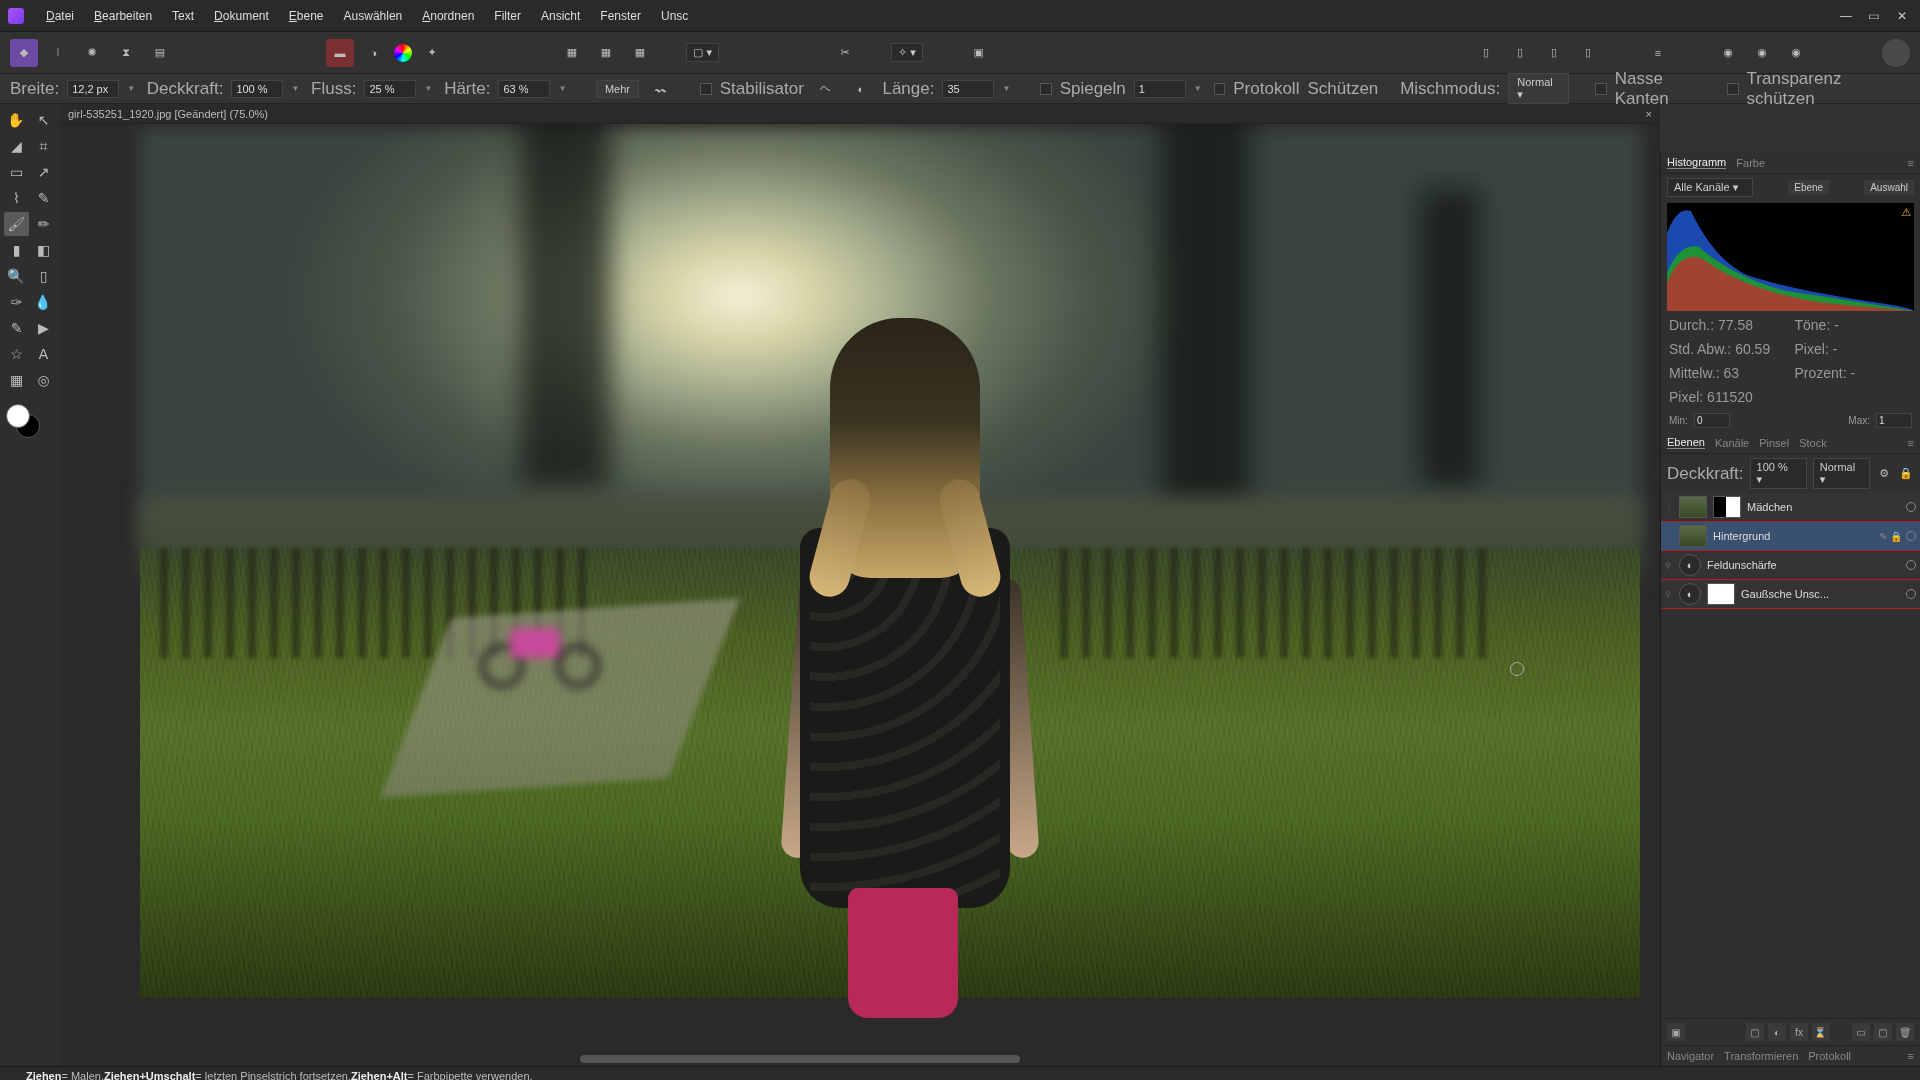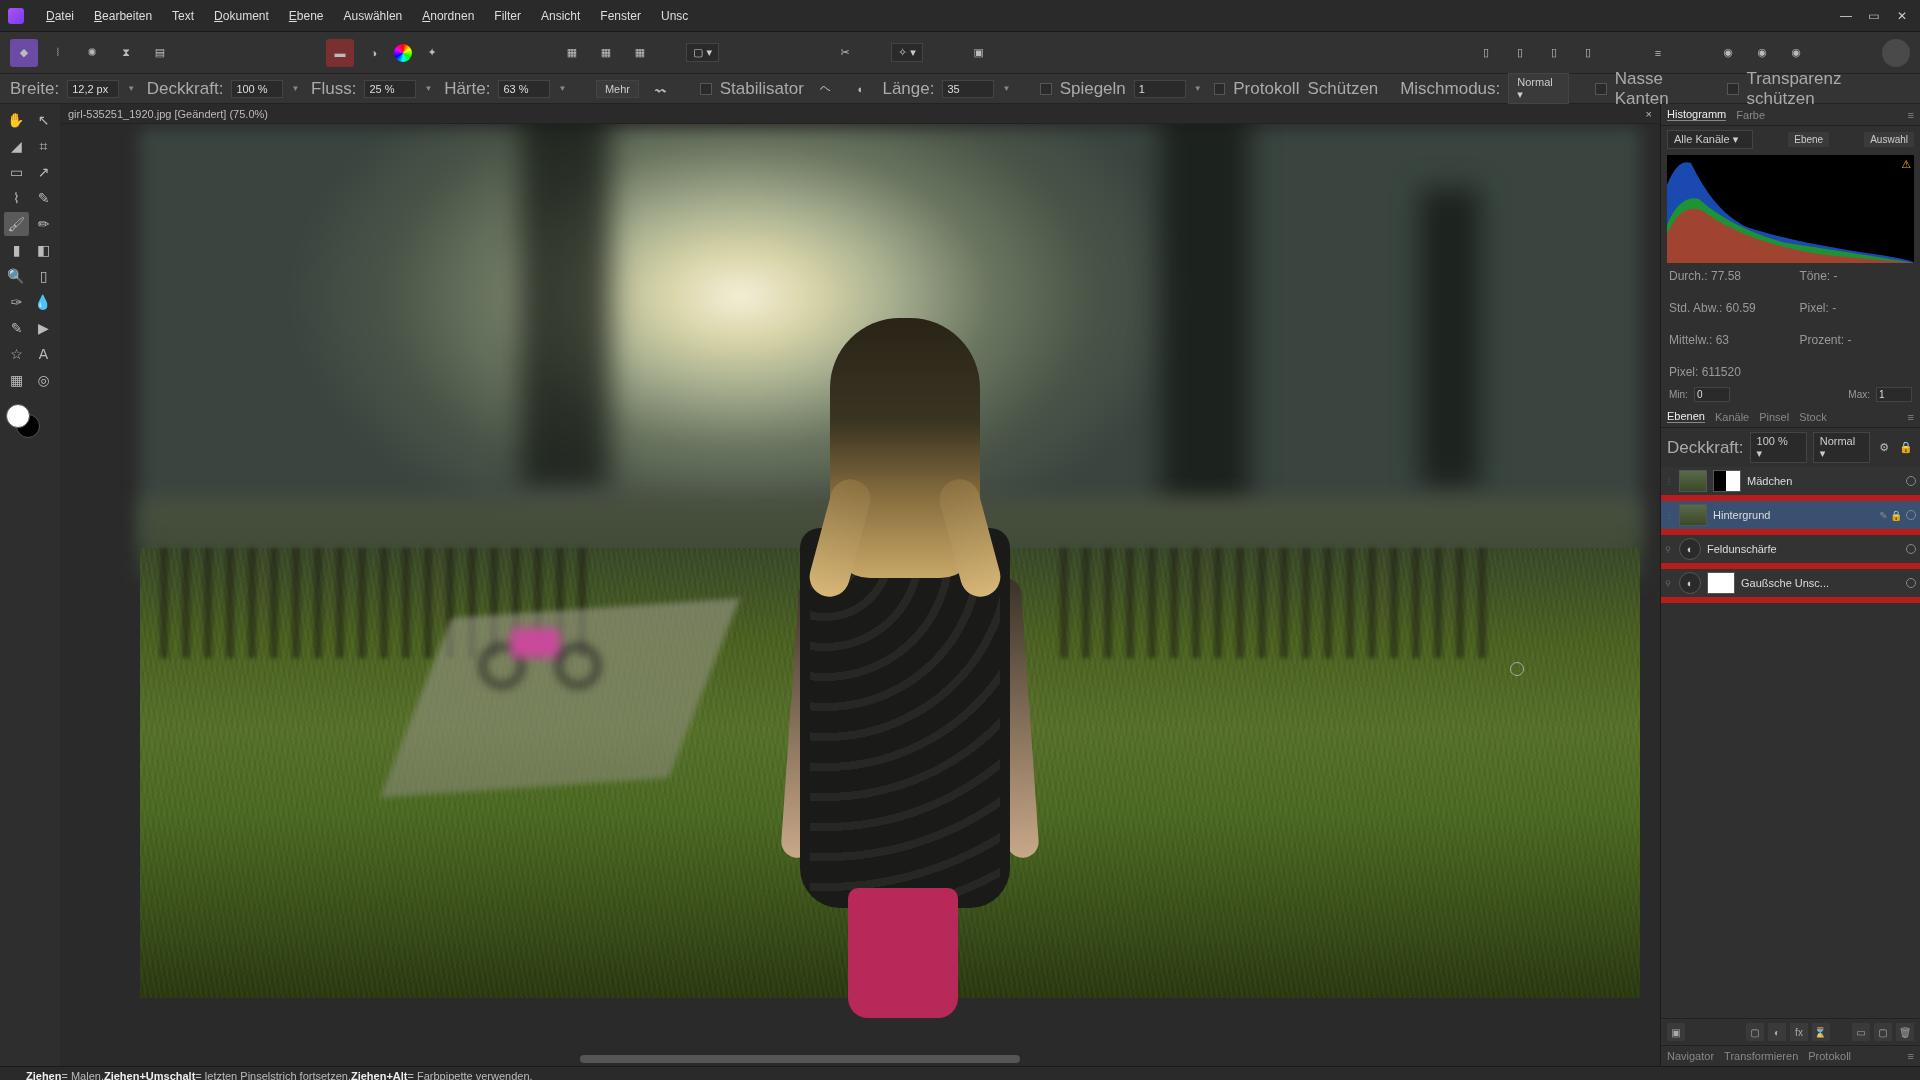--- a/index.html
+++ b/index.html
@@ -76,37 +76,37 @@
 .dress::after{content:"";position:absolute;inset:10px;background:repeating-radial-gradient(circle at 15px 15px, #2a2a26 0 8px, transparent 8px 30px);opacity:0.8;}
 .arm { position:absolute; top:260px; width:32px; height:280px; background:linear-gradient(#3a3228,#c8a888); border-radius:16px;}
 .arm.al { left:30px; transform:rotate(4deg);}
 .arm.ar { right:30px; transform:rotate(-4deg);}
 .legs { position:absolute; left:88px; top:570px; width:110px; height:130px; background:#b82858; border-radius:10px 10px 20px 20px;}
 .cursor-ring { position:absolute; left:1450px; top:538px; width:14px;height:14px;border:1px solid #aaa;border-radius:50%;}
 .hscroll { position:absolute; left:0; right:0; bottom:0; height:14px; background:#2a2a2a; display:flex; align-items:center;}
 .hscroll .thumb { margin-left:520px; width:440px; height:8px; background:#555; border-radius:4px;}
 
 
-.right-panels { width:260px; background:#303030; display:flex; flex-direction:column; border-left:1px solid #1a1a1a; font-size:11px;}
+.right-panels { width:260px; background:#303030; display:flex; flex-direction:column; border-left:1px solid #1a1a1a; font-size:11px;margin-top:48px;}
 .panel-tab-row { display:flex; align-items:center; padding:4px 6px; gap:10px; border-bottom:1px solid #222; }
 .panel-tab { color:#888; }
 .panel-tab.active { color:#eee; border-bottom:1px solid #888;}
 .panel-menu { margin-left:auto; color:#888;}
 .hist-ctrl { display:flex; align-items:center; padding:4px 6px; gap:6px; }
 .hist-drop { background:#2a2a2a; border:1px solid #444; padding:2px 14px 2px 6px; }
 .hist-right-btn { margin-left:auto; padding:2px 6px; background:#3a3a3a; font-size:10px;}
 .hist-chart { height:108px; background:#000; margin:2px 6px; position:relative; overflow:hidden;}
 .hist-warn { position:absolute; right:3px; top:3px; color:#f0b020; font-size:11px;}
-.hist-stats { padding:4px 8px; display:grid; grid-template-columns:1fr 1fr; gap:18px; font-size:12px; color:#999;}
+.hist-stats { padding:4px 8px; display:grid; grid-template-columns:1fr 1fr; gap:8px; font-size:14px; color:#999;}
 .hist-range { display:flex; padding:4px 8px; gap:6px; font-size:10px; color:#999; align-items:center;}
 .hist-range input { width:36px; background:#2a2a2a; border:1px solid #444; color:#ddd; font-size:10px; padding:1px 2px;}
 
 .layers-ctrl { display:flex; align-items:center; padding:4px 6px; gap:6px;}
 .layers-list { flex:0 0 auto;}
-.layer-row { display:flex; align-items:center; padding:3px 4px; gap:6px; border-bottom:6px solid #b91c1c; background:#333;}
+.layer-row { display:flex; align-items:center; padding:3px 4px; gap:6px; border-bottom:1px solid #b91c1c; background:#333;}
 .layer-row.active { background:#3a5070;}
 .grip { width:8px; color:#666; font-size:8px;}
 .thumb-img { width:28px; height:22px; background:linear-gradient(#5a6a48,#3a4a28); border:1px solid #555;}
 .thumb-mask { width:28px; height:22px; background:#fff; border:1px solid #555; position:relative;}
 .thumb-mask.split::after{content:"";position:absolute;left:0;top:0;width:12px;height:100%;background:#000;}
 .thumb-circ { width:22px; height:22px; border-radius:50%; background:#2a2a2a; border:1px solid #555; display:flex;align-items:center;justify-content:center;}
 .layer-name { flex:1; font-size:11px; color:#ddd; white-space:nowrap; overflow:hidden; text-overflow:ellipsis;}
 .layer-icons { display:flex; gap:3px; color:#888; font-size:10px;}
 .eye { width:10px;height:10px;border:1px solid #888;border-radius:50%;}
 

